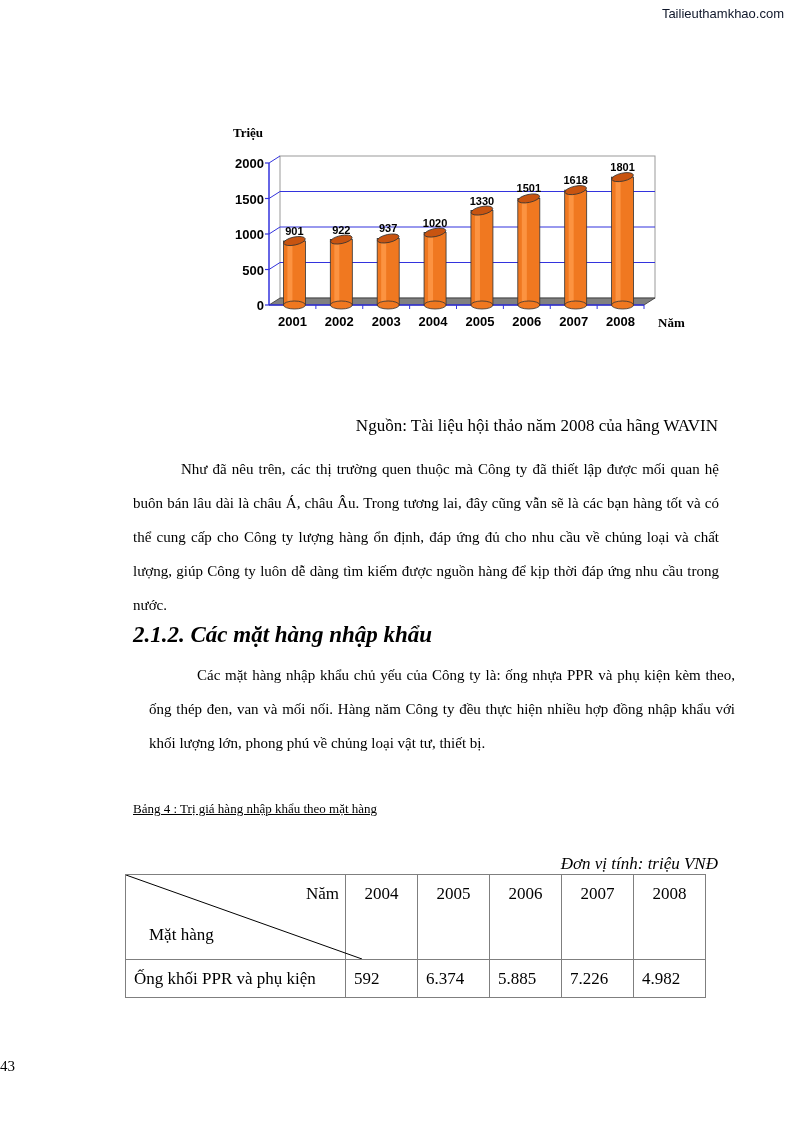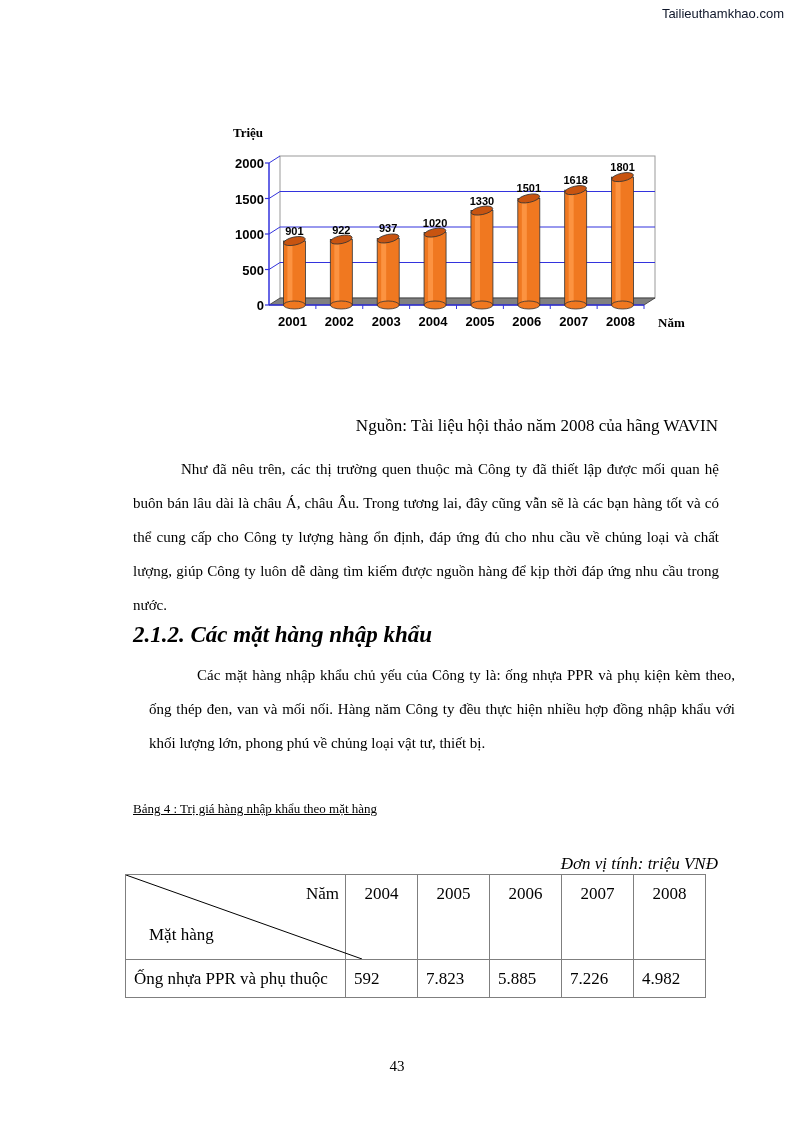--- a/index.html
+++ b/index.html
@@ -36,21 +36,21 @@
       position: absolute; left: 125px; top: 874px; border-collapse: collapse; font-size: 17px;
     }
     table.data td { border: 1px solid #7f7f7f; padding: 0 8px; vertical-align: top; }
     .diag-cell { width: 219px; height: 84px; position: relative; padding: 0 !important; }
     .diag-cell svg { position: absolute; left: 0; top: 0; }
     .diag-top { position: absolute; right: 6px; top: 9px; }
     .diag-bottom { position: absolute; left: 23px; top: 50px; }
     .year-cell { width: 55px; text-align: center; padding-top: 9px !important; }
     .row-label { height: 37px; vertical-align: middle !important; }
     .num-cell { vertical-align: middle !important; }
-    .page-num { position: absolute; top: 1058px; left: 0; width: 794px; text-align: center; font-size: 15px; }
+    .page-num { position: absolute; top: 1058px; left: 0; width: 794px; text-align: left; font-size: 15px; }
   </style>
 </head>
 <body>
 
 <div class="watermark">Tailieuthamkhao.com</div>
 
 <div class="chart-wrap">
   <svg id="chart-svg" width="794" height="360">
       <rect x="280" y="156" width="375" height="142" fill="#fff" stroke="#999" stroke-width="1"></rect>
       <line x1="280" y1="262.5" x2="655" y2="262.5" stroke="#3333dd" stroke-width="1.2"></line>
@@ -155,23 +155,23 @@
       <span class="diag-top">Năm</span>
       <span class="diag-bottom">Mặt hàng</span>
     </td>
     <td class="year-cell">2004</td>
     <td class="year-cell">2005</td>
     <td class="year-cell">2006</td>
     <td class="year-cell">2007</td>
     <td class="year-cell">2008</td>
   </tr>
   <tr>
-    <td class="row-label">Ống nhựa PPR và phụ thuộc</td>
+    <td class="row-label">Ống khối PPR và phụ kiện</td>
     <td class="num-cell">592</td>
-    <td class="num-cell">7.823</td>
+    <td class="num-cell">6.374</td>
     <td class="num-cell">5.885</td>
     <td class="num-cell">7.226</td>
     <td class="num-cell">4.982</td>
   </tr>
 </tbody>
   </table>
 
 <div class="page-num">43</div>
 
 </body></html>

